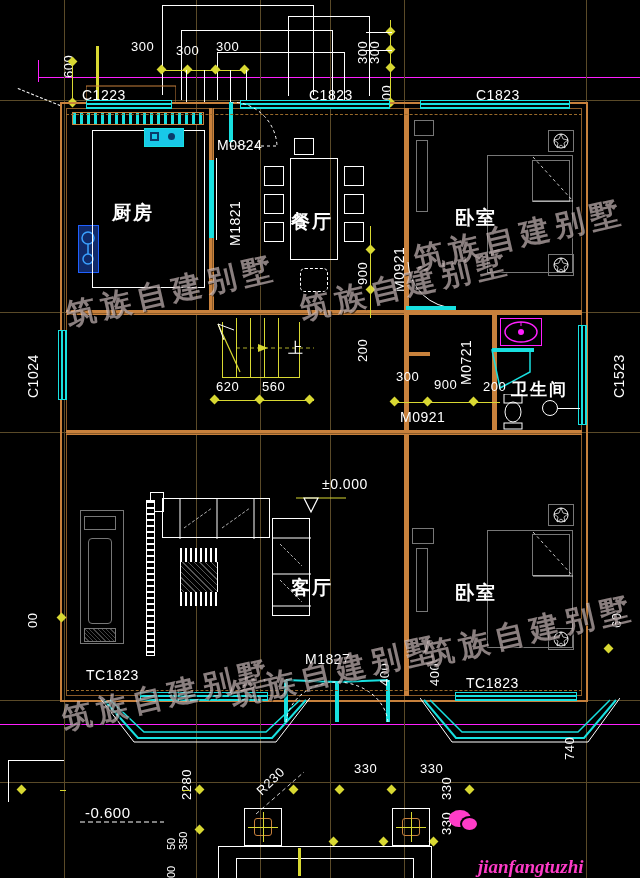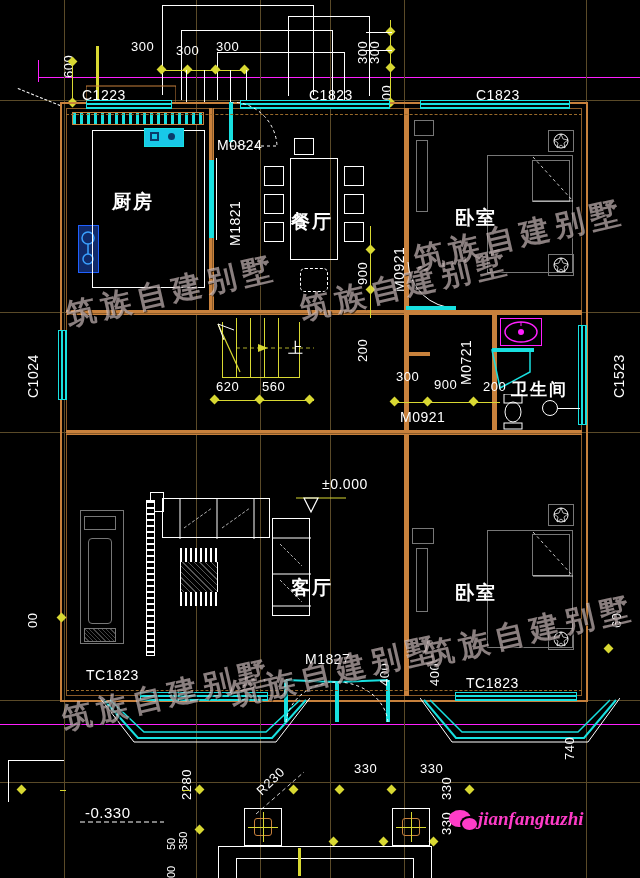--- a/index.html
+++ b/index.html
@@ -34,21 +34,21 @@
   .rot90{transform:rotate(-90deg);transform-origin:0 0;}
 
   
   .wm{position:absolute;color:rgba(222,205,205,.62);font-size:30px;
       font-weight:700;letter-spacing:6px;transform:rotate(-13deg);
       transform-origin:0 0;white-space:nowrap;
       text-shadow:1px 1px 0 rgba(0,0,0,.6);
       font-family:"DejaVu Sans",sans-serif;pointer-events:none;}
   .logo{position:absolute;color:#ff3cc8;font-size:19px;font-weight:700;
         font-style:italic;white-space:nowrap;
-        font-family:"Liberation Serif",serif;}
+        font-family:"Liberation Serif",serif;margin-top:48px;}
   .wechat{position:absolute;width:22px;height:17px;background:#ff3cc8;
           border-radius:50% 50% 45% 45%;}
   .wechat:after{content:"";position:absolute;right:-6px;bottom:-3px;
           width:15px;height:12px;background:#ff3cc8;border-radius:50%;
           box-shadow:0 0 0 2px #000;}
 
   
   .dash-h{position:absolute;height:0;border-top:1px dashed #9a6a2a;}
   .dash-w{position:absolute;height:0;border-top:1px dashed #ffffff;}
   .cen-h{position:absolute;height:0;border-top:1px solid #5a4a28;}
@@ -205,21 +205,21 @@
   <div class="box" style="left:150px;top:132px;width:9px;height:9px;border:2px solid #0a3a6a;"></div>
   <div class="box" style="left:168px;top:133px;width:7px;height:7px;background:#0a3a6a;border-radius:50%;"></div>
 
   <div class="box bd-blue" style="left:78px;top:225px;width:21px;height:48px;background:#102a6a;"></div>
   <svg class="abs" style="left:79px;top:226px;" width="19" height="46" viewBox="0 0 19 46">
     <circle cx="9" cy="12" r="6" fill="none" stroke="#3aa0ff" stroke-width="1.5"></circle>
     <circle cx="9" cy="33" r="5" fill="none" stroke="#3aa0ff" stroke-width="1.5"></circle>
     <line x1="9" y1="18" x2="9" y2="28" stroke="#3aa0ff" stroke-width="1.5"></line>
   </svg>
   <div class="v c-white abs" style="left:92px;top:130px;width:1px;height:158px;"></div>
-  <div class="txt roomtxt" style="left:112px;top:192px;">厨房</div>
+  <div class="txt roomtxt" style="left:112px;top:203px;">厨房</div>
 
   <div class="box bd-white" style="left:290px;top:158px;width:48px;height:102px;"></div>
 
   <div class="box bd-white" style="left:264px;top:166px;width:20px;height:20px;"></div>
   <div class="box bd-white" style="left:264px;top:194px;width:20px;height:20px;"></div>
   <div class="box bd-white" style="left:264px;top:222px;width:20px;height:20px;"></div>
   <div class="box bd-white" style="left:344px;top:166px;width:20px;height:20px;"></div>
   <div class="box bd-white" style="left:344px;top:194px;width:20px;height:20px;"></div>
   <div class="box bd-white" style="left:344px;top:222px;width:20px;height:20px;"></div>
   <div class="box bd-white" style="left:294px;top:138px;width:20px;height:17px;"></div>
@@ -379,21 +379,21 @@
 
   <div class="txt dimtxt rot90" style="left:378px;top:686px;">400</div>
   <div class="txt dimtxt rot90" style="left:428px;top:686px;">400</div>
 
   <div class="txt dimtxt rot90" style="left:180px;top:800px;">2280</div>
   <div class="txt dimtxt" style="left:354px;top:762px;">330</div>
   <div class="txt dimtxt" style="left:420px;top:762px;">330</div>
   <div class="txt dimtxt rot90" style="left:440px;top:835px;">330</div>
   <div class="txt dimtxt rot90" style="left:440px;top:800px;">330</div>
   <div class="txt dimtxt rot90" style="left:563px;top:760px;">740</div>
-  <div class="txt dimtxt" style="left:85px;top:805px;font-size:15px;">-0.330</div>
+  <div class="txt dimtxt" style="left:85px;top:805px;font-size:15px;">-0.600</div>
   <svg class="abs" style="left:80px;top:820px;" width="84" height="12" viewBox="0 0 84 12">
     <line x1="0" y1="2" x2="84" y2="2" stroke="#ffffff" stroke-width="1" stroke-dasharray="5,3"></line>
   </svg>
 
   <div class="txt smtxt rot90" style="left:166px;top:850px;">50</div>
   <div class="txt smtxt rot90" style="left:178px;top:850px;">350</div>
   <div class="txt smtxt rot90" style="left:166px;top:878px;">00</div>
 
   <div class="txt dimtxt" style="left:254px;top:788px;transform:rotate(-44deg);transform-origin:0 0;">R230</div>
   <svg class="abs" style="left:252px;top:770px;" width="60" height="48" viewBox="0 0 60 48">

